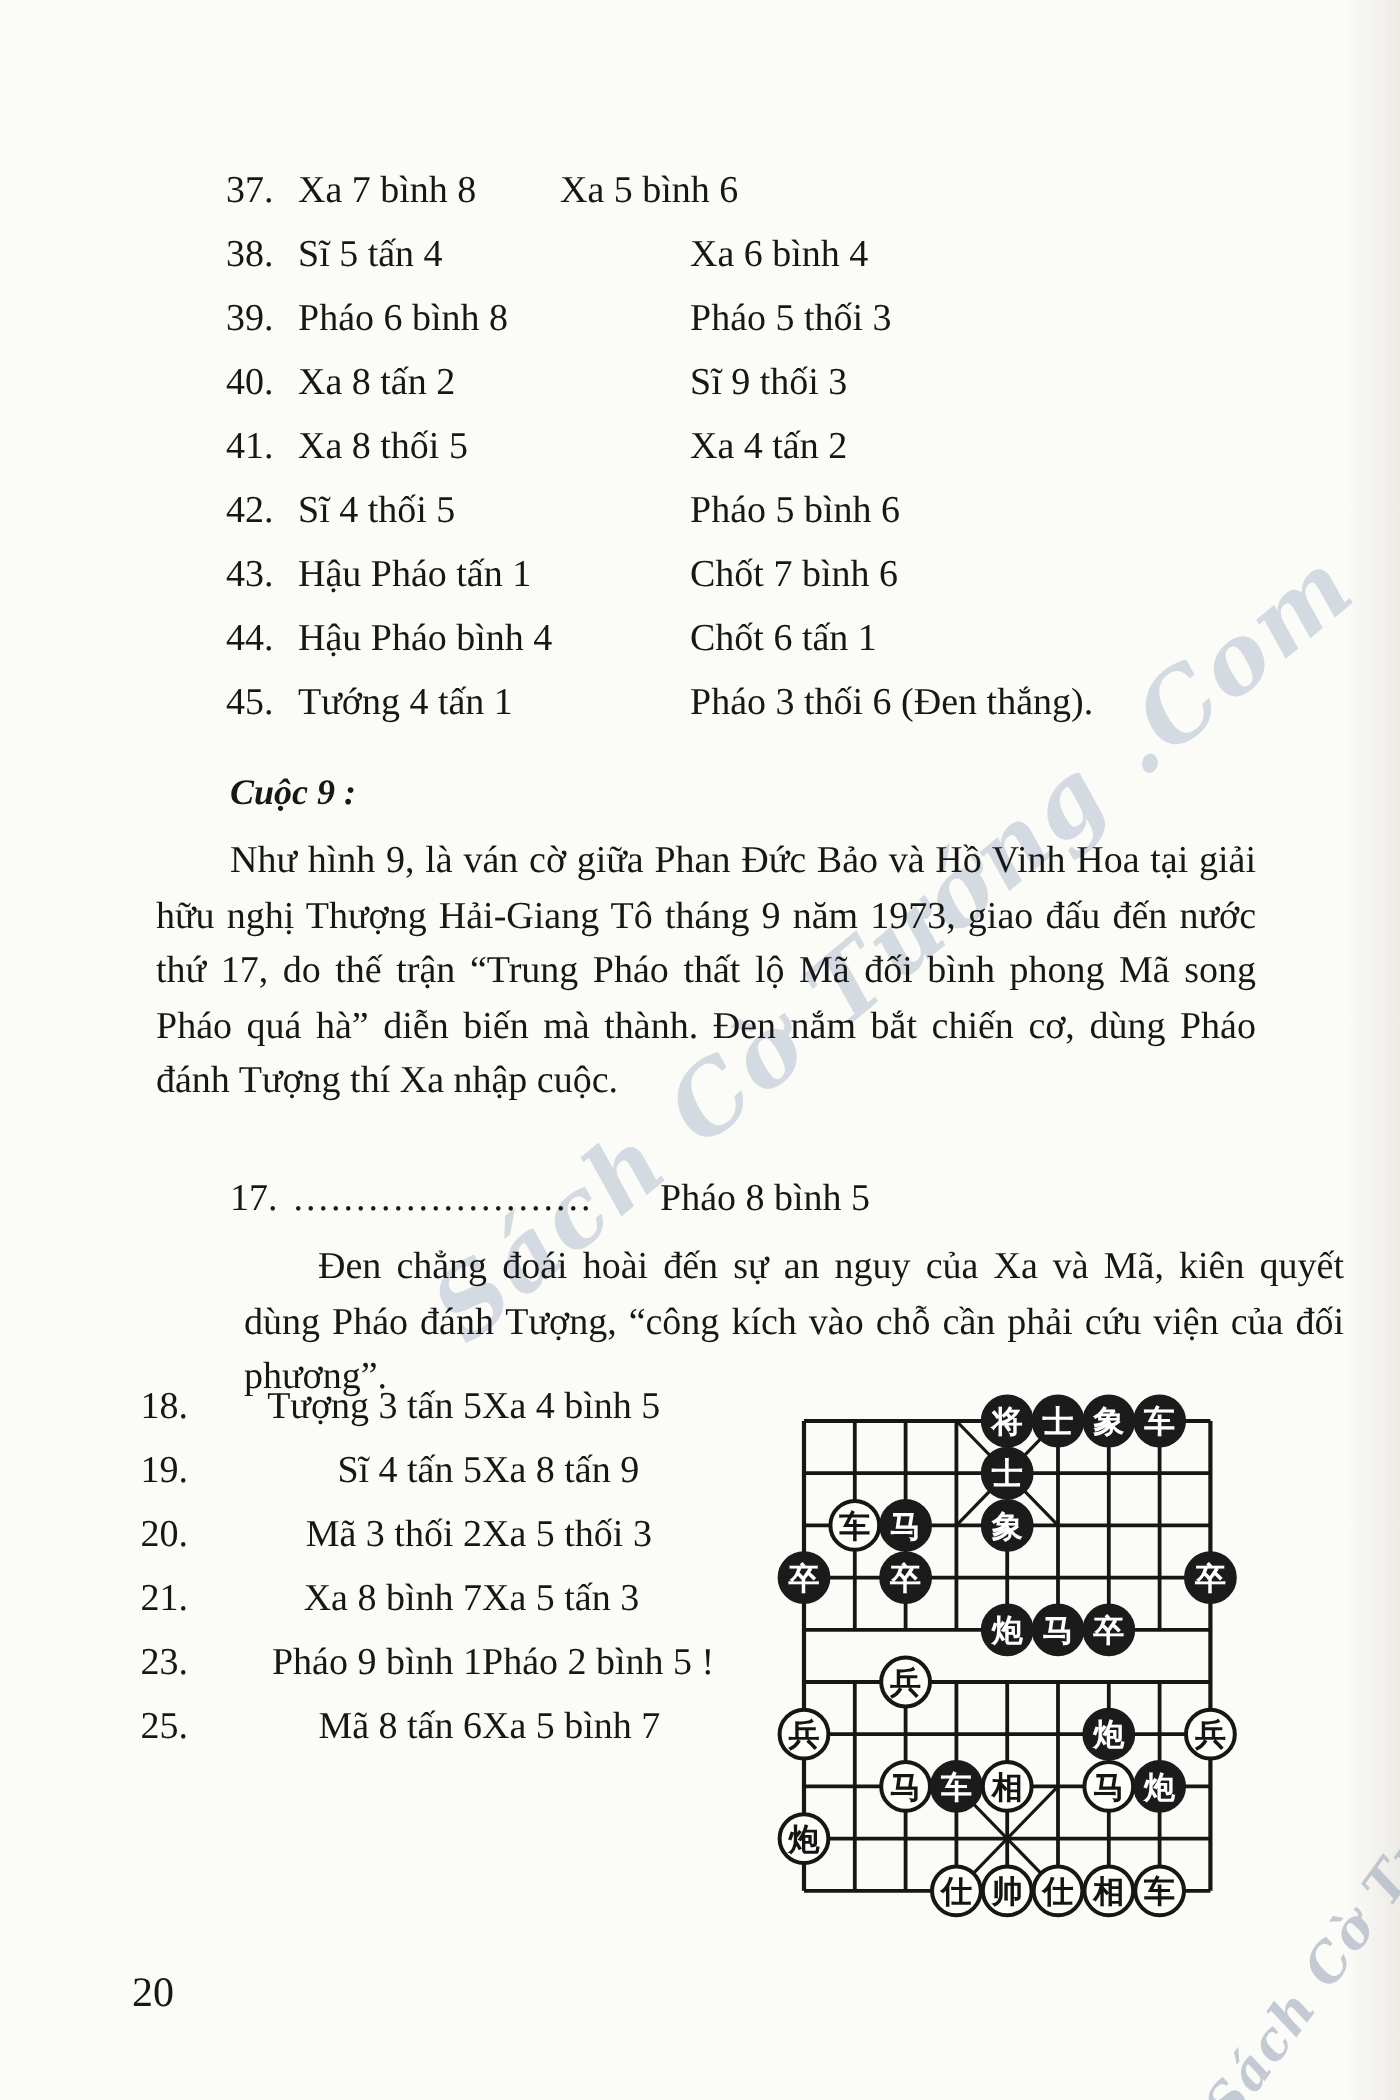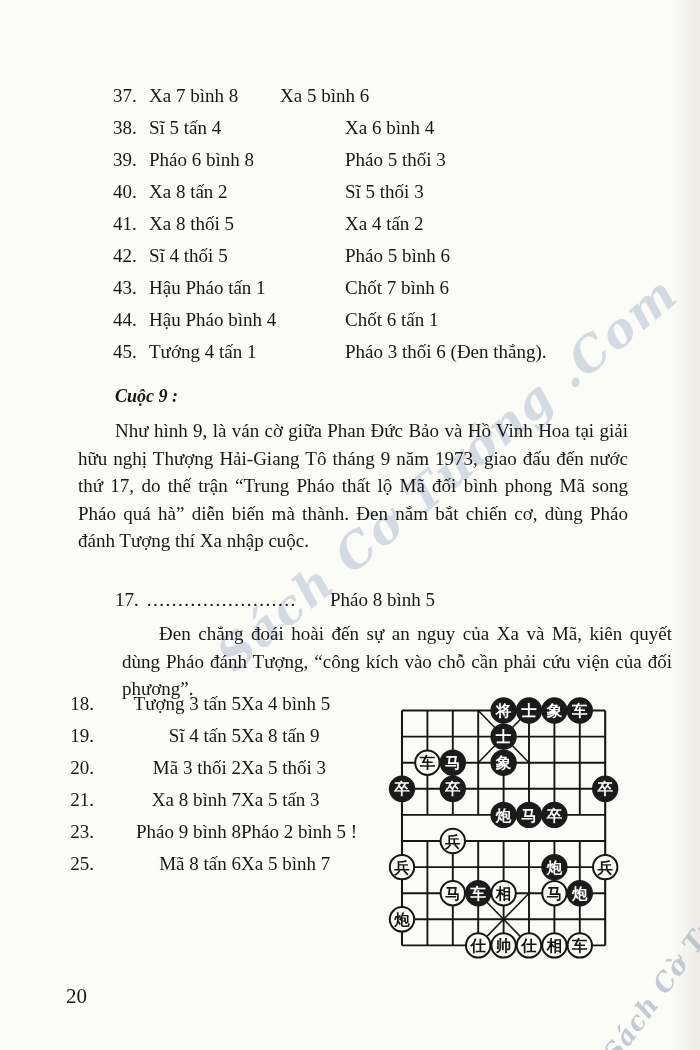--- a/index.html
+++ b/index.html
@@ -67,21 +67,21 @@
         <span class="c3">Xa 6 bình 4</span>
       </div>
       <div class="row">
         <span class="c1">39.</span>
         <span class="c2">Pháo 6 bình 8</span>
         <span class="c3">Pháo 5 thối 3</span>
       </div>
       <div class="row">
         <span class="c1">40.</span>
         <span class="c2">Xa 8 tấn 2</span>
-        <span class="c3">Sĩ 5 thối 3</span>
+        <span class="c3">Sĩ 9 thối 3</span>
       </div>
       <div class="row">
         <span class="c1">41.</span>
         <span class="c2">Xa 8 thối 5</span>
         <span class="c3">Xa 4 tấn 2</span>
       </div>
       <div class="row">
         <span class="c1">42.</span>
         <span class="c2">Sĩ 4 thối 5</span>
         <span class="c3">Pháo 5 bình 6</span>
@@ -130,21 +130,21 @@
         <span class="c2">Mã 3 thối 2</span>
         <span class="c3">Xa 5 thối 3</span>
       </div>
       <div class="row">
         <span class="c1">21.</span>
         <span class="c2">Xa 8 bình 7</span>
         <span class="c3">Xa 5 tấn 3</span>
       </div>
       <div class="row">
         <span class="c1">23.</span>
-        <span class="c2">Pháo 9 bình 8</span>
+        <span class="c2">Pháo 9 bình 1</span>
         <span class="c3">Pháo 2 bình 5 !</span>
       </div>
       <div class="row">
         <span class="c1">25.</span>
         <span class="c2">Mã 8 tấn 6</span>
         <span class="c3">Xa 5 bình 7</span>
       </div>
     </div>
 
   <div class="board-wrap">

